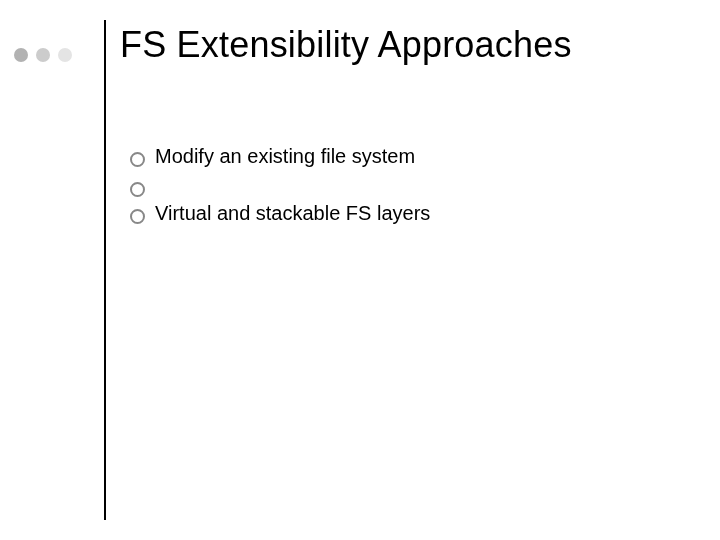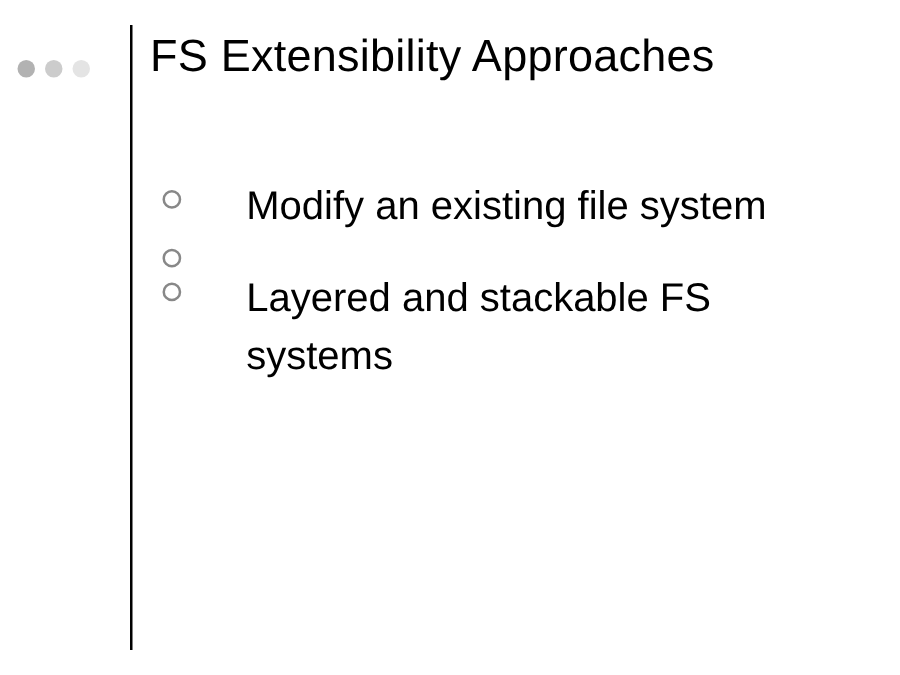--- a/index.html
+++ b/index.html
@@ -51,26 +51,25 @@
   .bullets {
     position: absolute;
     top: 142px;
     left: 130px;
     width: 540px;
     list-style: none;
     padding: 0;
     margin: 0;
   }
   .bullets li {
-    font-size: 32px;
+    font-size: 20px;
     line-height: 1.42;
     margin: 0 0 2px 0;
     display: flex;
     align-items: flex-start;
-    gap: 42px;
   }
   .bullet-mark {
     display: inline-block;
     width: 11px;
     height: 11px;
     border: 2px solid #888;
     border-radius: 50%;
     margin-right: 10px;
     margin-top: 10px;
     flex: 0 0 auto;
@@ -93,17 +92,17 @@
   <ul class="bullets">
     <li>
       <span class="bullet-mark"></span>
       <span>Modify an existing file system</span>
     </li>
     <li>
       <span class="bullet-mark"></span>
     </li>
     <li>
       <span class="bullet-mark"></span>
-      <span>Layered and stackable FS systems</span>
+      <span>Virtual and stackable FS layers</span>
     </li>
   </ul>
 
 </div>
 
 </body></html>

